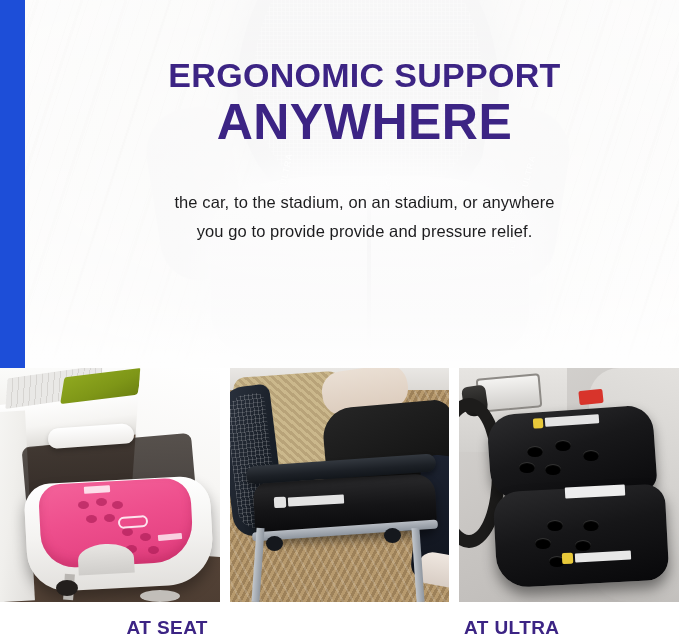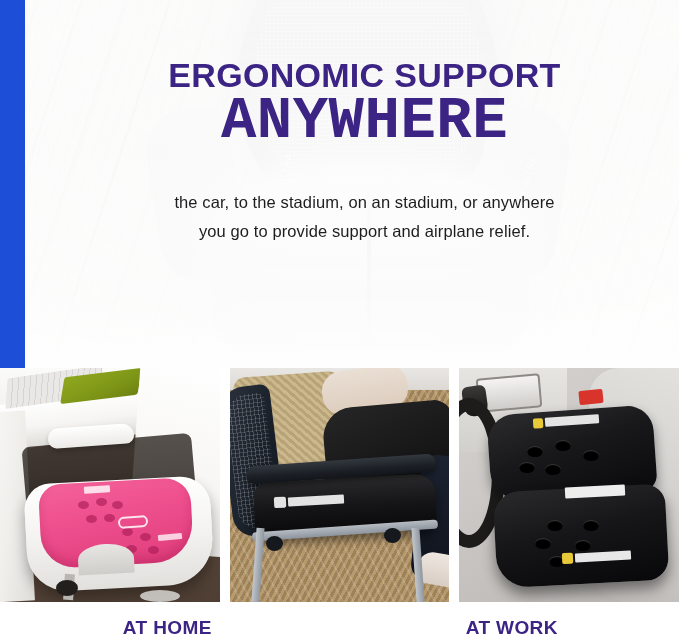--- a/index.html
+++ b/index.html
@@ -150,23 +150,23 @@
   }
   .headline-1 {
     font-family: "Liberation Sans", sans-serif;
     font-weight: 700;
     font-size: 34px;
     line-height: 38px;
     letter-spacing: 0.3px;
     color: #3c2484;
   }
   .headline-2 {
-    font-family: Liberation Mono, monospace;
+    font-family: Liberation Sans, sans-serif;
     font-weight: 700;
-    font-size: 59px;
+    font-size: 50px;
     line-height: 60px;
     letter-spacing: 0.5px;
     color: #3c2484;
     margin-top: -2px;
   }
   .subcopy {
     margin-top: 36px;
     font-family: "Liberation Sans", sans-serif;
     font-size: 16.5px;
     line-height: 29px;
@@ -544,21 +544,21 @@
       <div class="wm wm-4">ULTRA</div>
     </div>
 
     <div class="hero-veil"></div>
 
     <div class="hero-copy">
       <div class="headline-1">ERGONOMIC SUPPORT</div>
       <div class="headline-2">ANYWHERE</div>
       <div class="subcopy">
         <span>the car, to the stadium, on an stadium, or anywhere</span>
-        <span>you go to provide support and airplane relief.</span>
+        <span>you go to provide provide and pressure relief.</span>
       </div>
     </div>
   </div>
 
   <div class="panels">
 
     <div class="panel">
       <div class="p1-floor"></div>
       <div class="p1-deskwall"></div>
       <div class="p1-desk"></div>
@@ -632,17 +632,17 @@
       <div class="p3-dimple" style="left:124px; top:152px;"></div>
       <div class="p3-dimple" style="left:76px;  top:170px;"></div>
       <div class="p3-dimple" style="left:116px; top:172px;"></div>
       <div class="p3-dimple" style="left:90px;  top:188px;"></div>
       <div class="p3-label-delco"></div>
       <div class="p3-label-bot"></div>
     </div>
   </div>
 
   <div class="captions">
-    <div class="caption">AT HOME</div>
-    <div class="caption">AT WORK</div>
+    <div class="caption">AT SEAT</div>
+    <div class="caption">AT ULTRA</div>
   </div>
 
 </div>
 
 </body></html>

